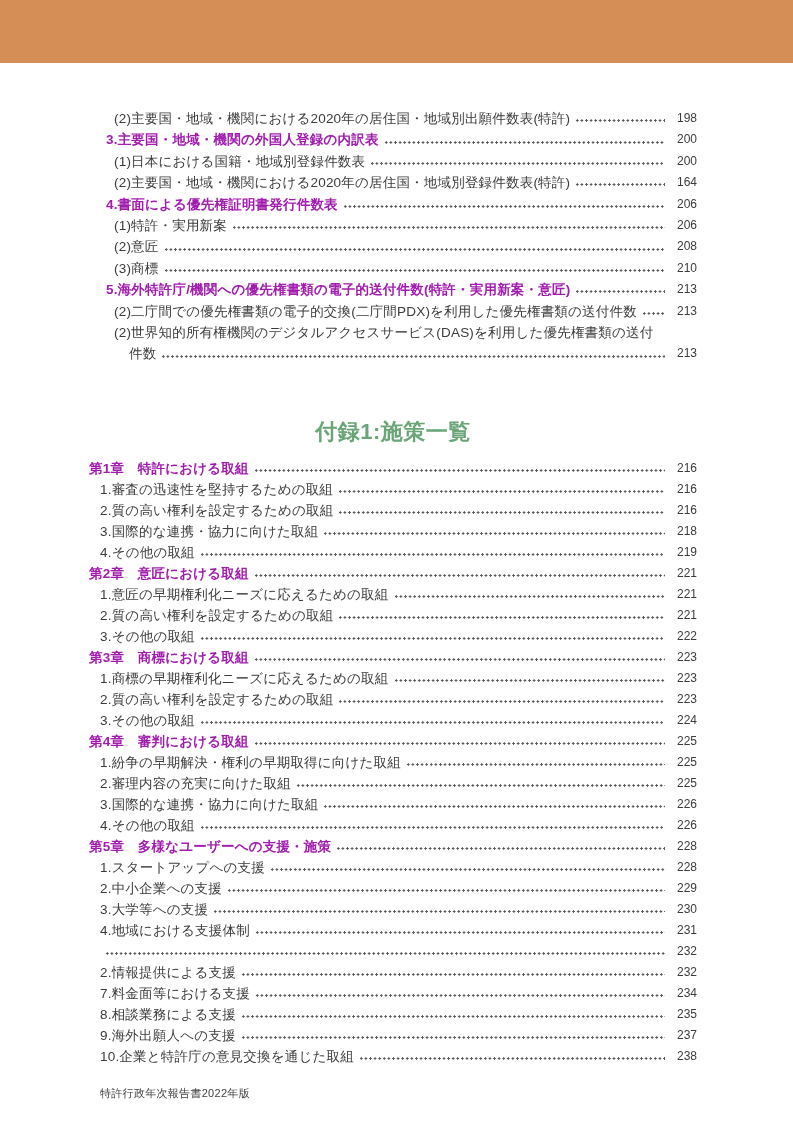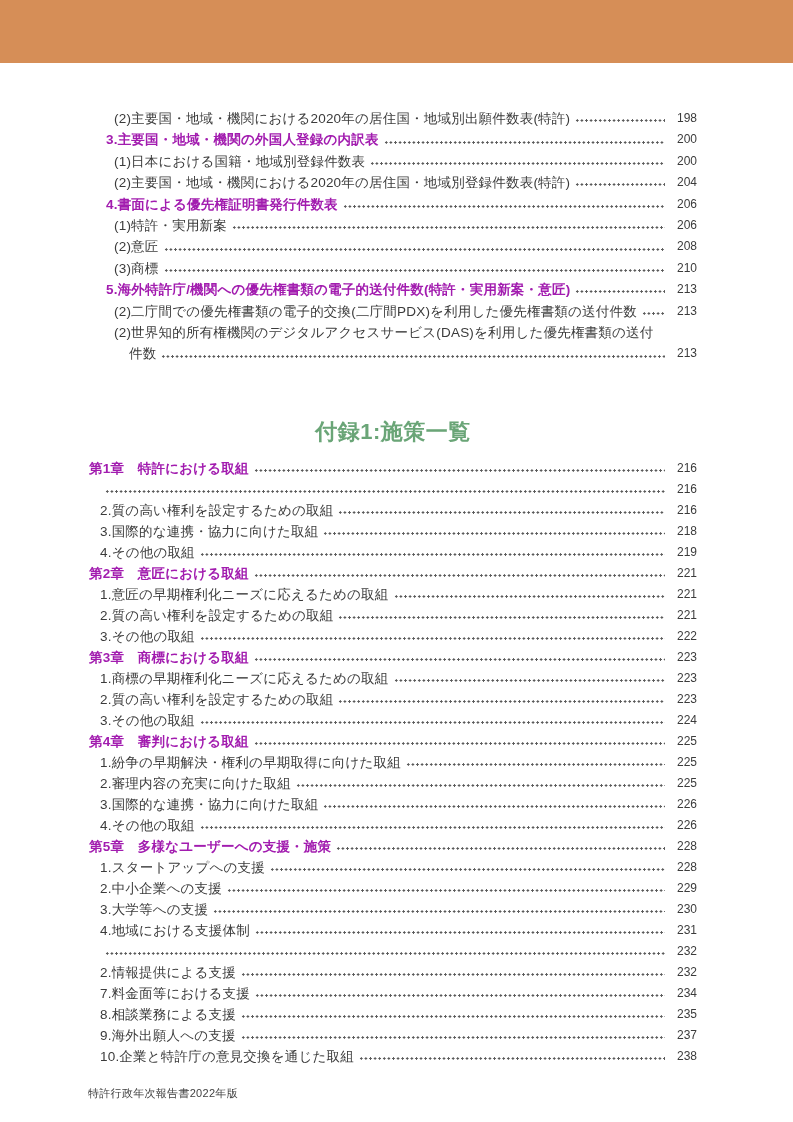--- a/index.html
+++ b/index.html
@@ -66,21 +66,21 @@
     margin: 56px 0 15px 0;
     font-size: 22px;
     line-height: 22px;
     font-weight: bold;
     color: #6aa577;
     letter-spacing: 0.5px;
     text-align: center;
   }
   .footer {
     position: absolute;
-    left: 88px;
+    left: 100px;
     top: 1086px;
     font-size: 11px;
     color: #3f3f3f;
     letter-spacing: 0.3px;
   }
 </style>
 </head>
 <body>
 
 <div class="page">
@@ -99,21 +99,21 @@
           <span class="toc-page">200</span>
         </div>
         <div class="toc-row lvl-sub">
           <span class="toc-label">(1)日本における国籍・地域別登録件数表</span>
           <span class="toc-leader"></span>
           <span class="toc-page">200</span>
         </div>
         <div class="toc-row lvl-sub">
           <span class="toc-label">(2)主要国・地域・機関における2020年の居住国・地域別登録件数表(特許)</span>
           <span class="toc-leader"></span>
-          <span class="toc-page">204</span>
+          <span class="toc-page">164</span>
         </div>
         <div class="toc-row lvl-bold-item">
           <span class="toc-label">4.書面による優先権証明書発行件数表</span>
           <span class="toc-leader"></span>
           <span class="toc-page">206</span>
         </div>
         <div class="toc-row lvl-sub">
           <span class="toc-label">(1)特許・実用新案</span>
           <span class="toc-leader"></span>
           <span class="toc-page">206</span>
@@ -150,20 +150,21 @@
 
     <div class="appendix">
       <div class="appendix-heading">付録1:施策一覧</div>
       <div class="toc-list">
           <div class="toc-row lvl-chapter">
             <span class="toc-label">第1章　特許における取組</span>
             <span class="toc-leader"></span>
             <span class="toc-page">216</span>
           </div>
           <div class="toc-row lvl-item">
+            <span class="toc-label">1.審査の迅速性を堅持するための取組</span>
             <span class="toc-leader"></span>
             <span class="toc-page">216</span>
           </div>
           <div class="toc-row lvl-item">
             <span class="toc-label">2.質の高い権利を設定するための取組</span>
             <span class="toc-leader"></span>
             <span class="toc-page">216</span>
           </div>
           <div class="toc-row lvl-item">
             <span class="toc-label">3.国際的な連携・協力に向けた取組</span>

